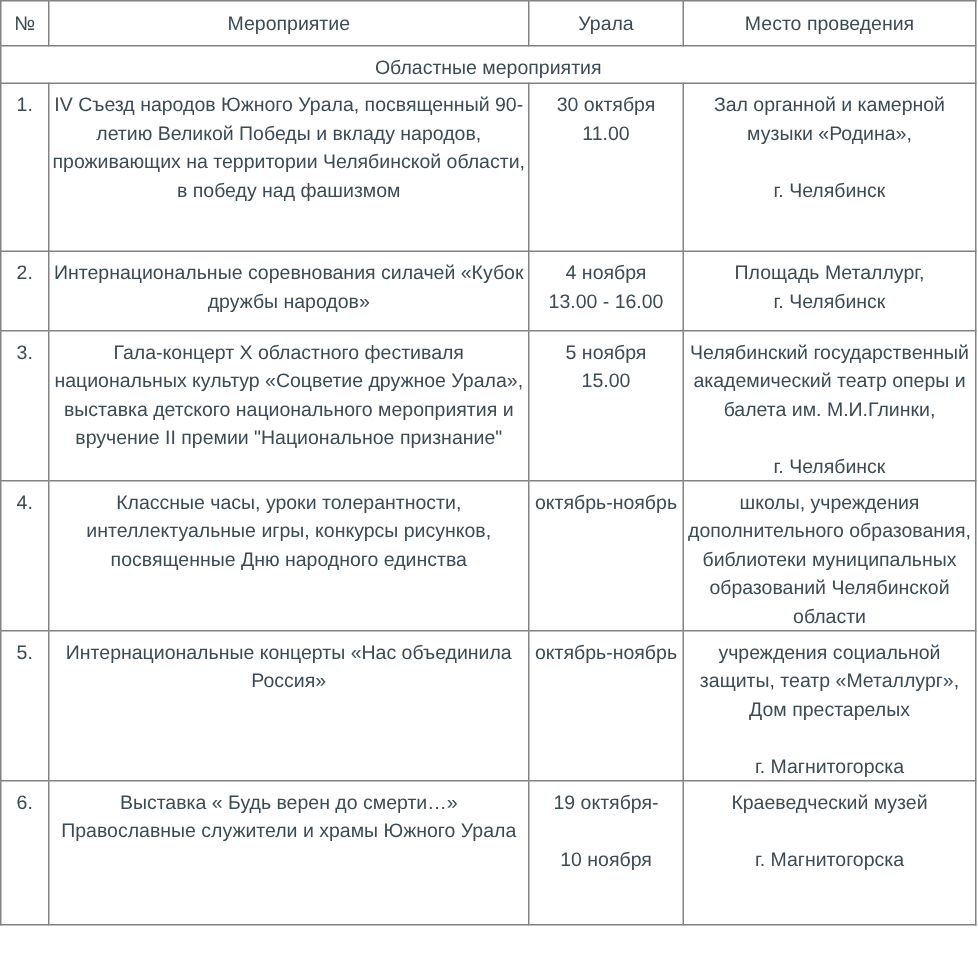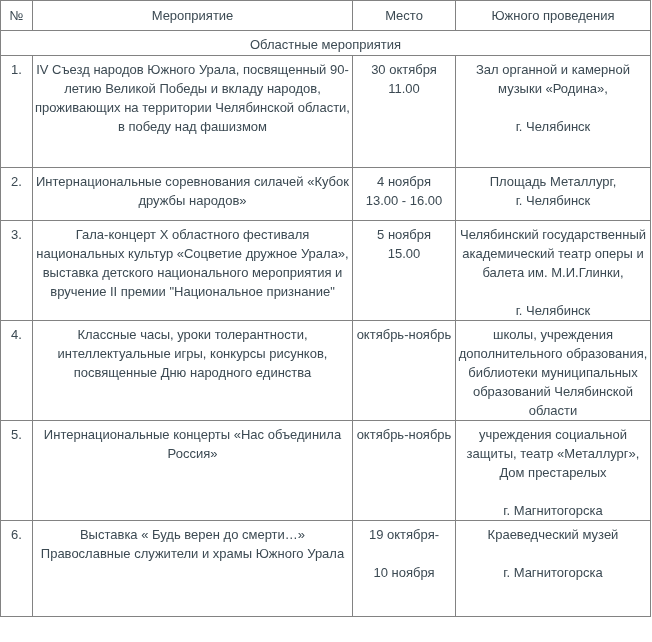--- a/index.html
+++ b/index.html
@@ -78,22 +78,22 @@
     <colgroup>
       <col class="c0">
         <col class="c1">
         <col class="c2">
         <col class="c3">
     </colgroup>
     <thead>
       <tr>
         <th>№</th>
         <th>Мероприятие</th>
-        <th>Место</th>
-        <th>Южного проведения</th>
+        <th>Урала</th>
+        <th>Место проведения</th>
       </tr>
     </thead>
     <tbody id="rows">
         <tr>
           <td colspan="4" class="section-cell">Областные мероприятия</td>
         </tr>
         <tr>
           <td class="c-num">1.</td>
           <td class="c-event">IV Съезд народов Южного Урала, посвященный 90-летию Великой Победы и вкладу народов, проживающих на территории Челябинской области, в победу над фашизмом</td>
           <td class="c-date">30 октября

